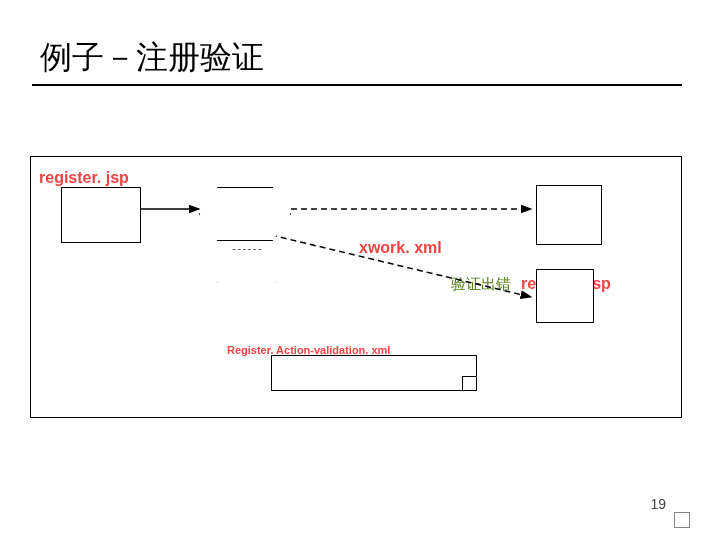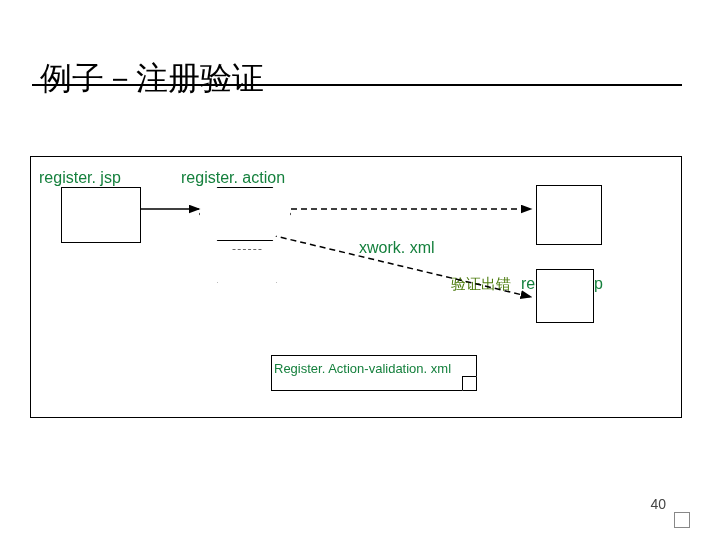--- a/index.html
+++ b/index.html
@@ -12,21 +12,20 @@
     position: relative;
     overflow: hidden;
   }
   .title {
     position: absolute;
     top: 36px;
     left: 40px;
     font-size: 32px;
     color: #000;
     font-family: "SimSun", serif;
-    margin-top: 21px;
   }
   .title-underline {
     position: absolute;
     top: 84px;
     left: 32px;
     width: 650px;
     height: 2px;
     background: #000;
   }
   .diagram-box {
@@ -51,22 +50,22 @@
     bottom: 12px;
     right: 30px;
     width: 14px;
     height: 14px;
     border: 1px solid #888;
   }
   .node-label {
     position: absolute;
     font-size: 16px;
     font-family: Arial, sans-serif;
-    font-weight: normal;
-    color: #15803d;
+    font-weight: bold;
+    color: #ef4444;
     white-space: nowrap;
   }
   .rect-shape {
     position: absolute;
     border: 1px solid #000;
     background: #fff;
   }
   .rect-shape.shadow::after {
     content: "";
     position: absolute;
@@ -144,21 +143,20 @@
 </style>
 </head>
 <body>
 
 <div class="title">例子－注册验证</div>
 <div class="title-underline"></div>
 
 <div class="diagram-box">
 
   <div class="node-label" style="top:12px; left:8px;">register. jsp</div>
-  <div class="node-label" style="top:12px; left:150px;">register. action</div>
   <div class="cn-label" style="top:118px; left:420px;">验证出错</div>
   <div class="node-label" style="top:118px; left:490px; font-family:Arial,sans-serif;">register. jsp</div>
   <div class="node-label" style="top:82px; left:328px;">xwork. xml</div>
 
   <svg class="connectors" width="650" height="260">
     <defs>
       <marker id="arrow" markerWidth="8" markerHeight="8" refX="7" refY="3" orient="auto">
         <path d="M0,0 L8,3 L0,6 Z" fill="#000"></path>
       </marker>
     </defs>
@@ -182,18 +180,18 @@
   <div class="rect-shape shadow" style="top:112px; left:505px; width:56px; height:52px;"></div>
 
   <div class="down-arrow-wrap" style="top:92px; left:186px;">
     <div class="down-arrow-shadow"></div>
     <div class="down-arrow"></div>
   </div>
 
   <div class="doc-shape shadow" style="top:198px; left:240px; width:204px; height:34px;">
     <div class="fold"></div>
   </div>
-  <div class="node-label" style="top:204px; left:196px; font-size:13px;margin-left:47px;">Register. Action-validation. xml</div>
+  <div class="node-label" style="top:187px; left:196px; font-size:11px;">Register. Action-validation. xml</div>
 
 </div>
 
-<div class="page-num">40</div>
+<div class="page-num">19</div>
 <div class="corner-mark"></div>
 
 </body></html>

